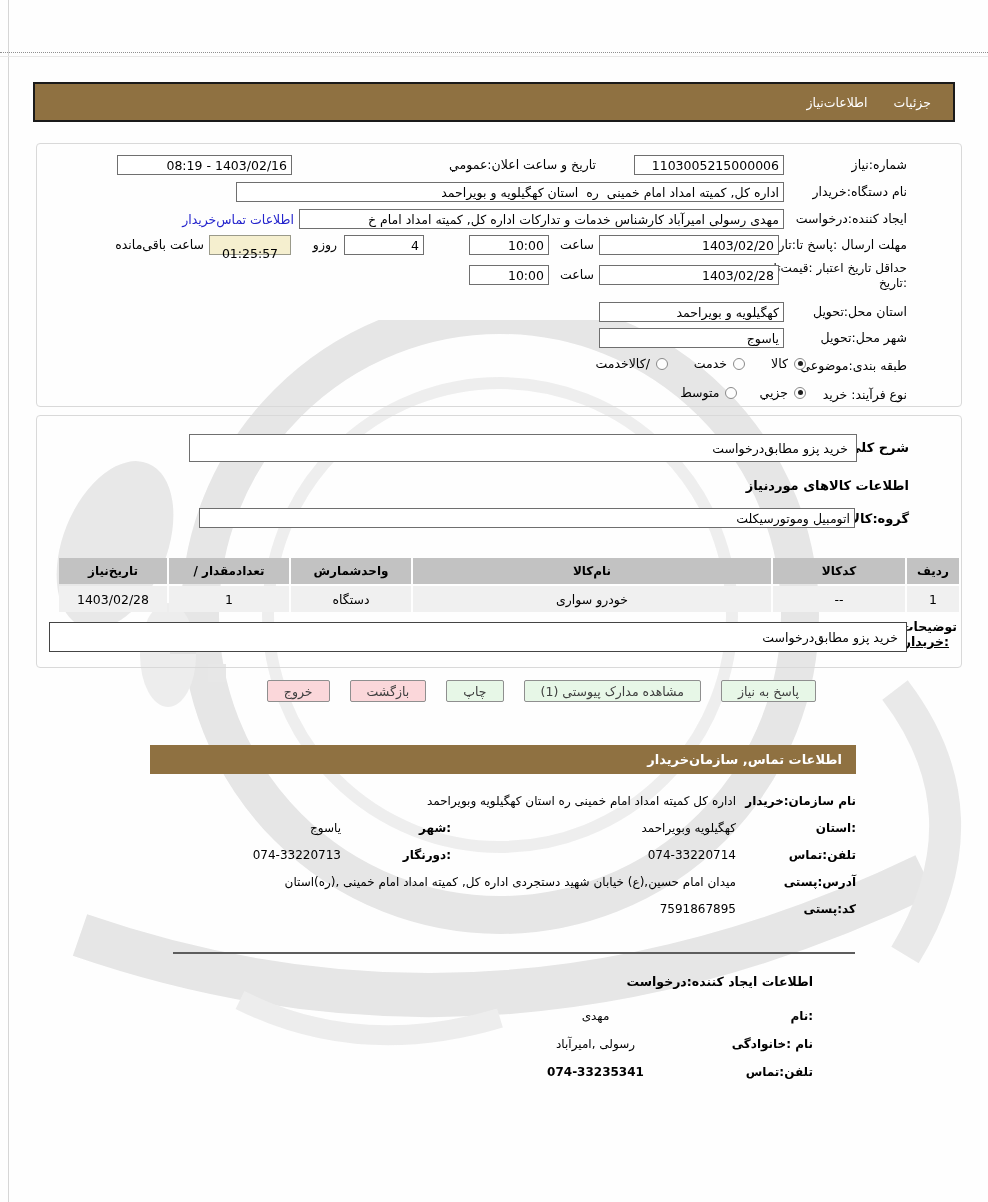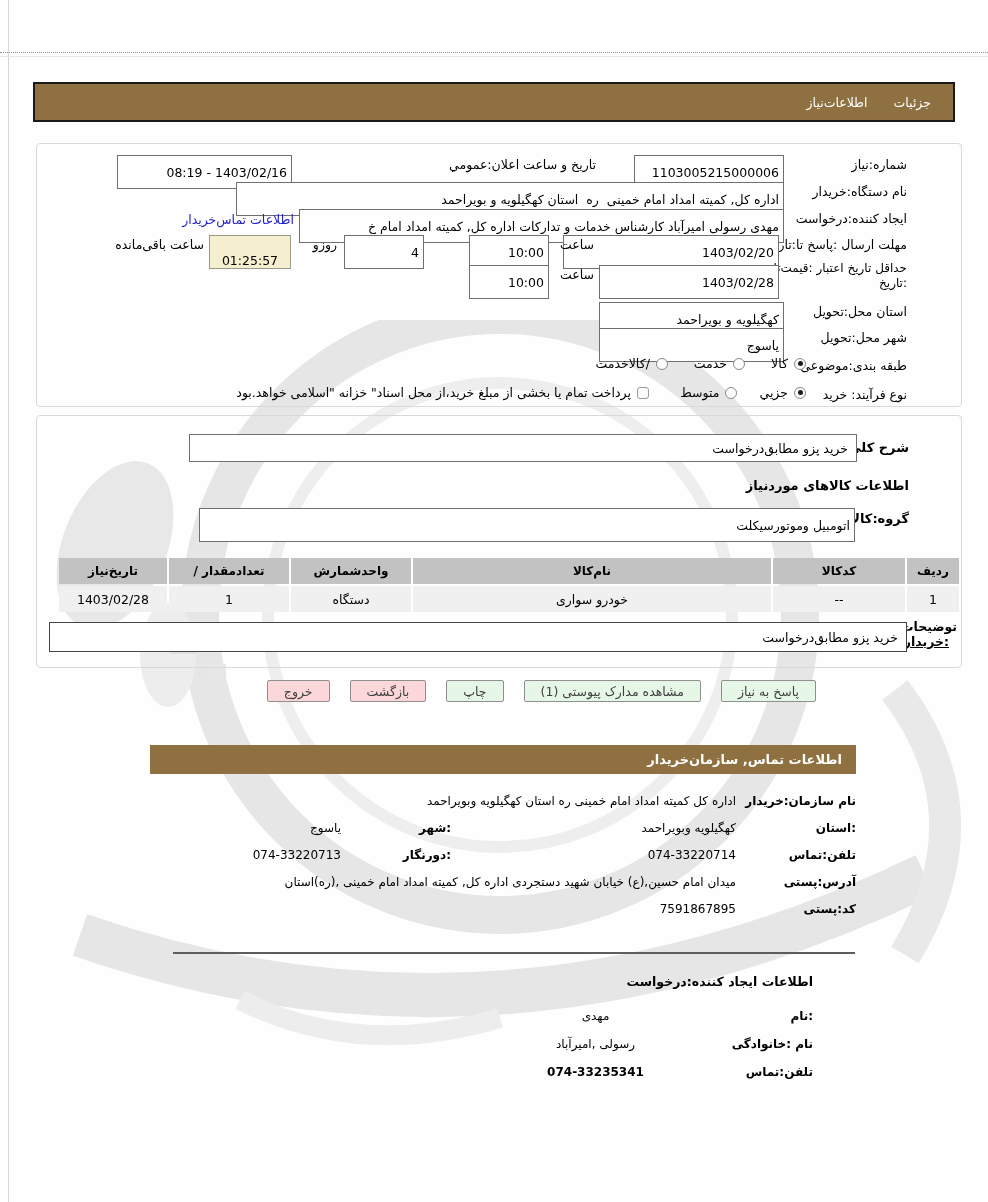--- a/index.html
+++ b/index.html
@@ -15,21 +15,21 @@
             display:flex; align-items:center; gap:26px; padding:0 22px; z-index:2; }
   .tab { color:#fff; font-size:12.5px; cursor:default; white-space:nowrap; }
 
   .panel { position:absolute; left:36px; width:926px; border:1px solid #d9d9d9; border-radius:4px; z-index:1; }
   .p1 { top:143px; height:264px; }
   .p2 { top:415px; height:253px; }
 
   .lbl { position:absolute; font-size:12.5px; color:#000; white-space:nowrap; z-index:2; line-height:16px; }
   .b { font-weight:bold; }
   .ibox { position:absolute; height:20px; border:1px solid #6f6f6f; background:#fff; font-family:"DejaVu Sans",sans-serif;
-          font-size:12.5px; color:#000; padding:16px 4px; text-align:right; direction:rtl; z-index:2; border-radius:0; }
+          font-size:12.5px; color:#000; padding:9px 4px; text-align:right; direction:rtl; z-index:2; border-radius:0; }
   .ltr { direction:ltr; }
   .bigbox { height:28px; }
   .remain { background:#f5efcf; border:1px solid #9a9a8a; text-align:center; font-size:12.5px; }
 
   .link { position:absolute; color:#2323cc; font-size:12.5px; white-space:nowrap; z-index:2; cursor:pointer; }
 
   .optgroup { position:absolute; display:flex; direction:rtl; align-items:center; gap:26px; z-index:2; }
   .opt { display:flex; align-items:center; gap:6px; }
   .opt span.t { font-size:12.5px; white-space:nowrap; }
   .radio { width:12px; height:12px; border:1px solid #8a8a8a; border-radius:50%; background:#fdfdfd; position:relative; flex:none; }
@@ -101,21 +101,21 @@
     <input class="ibox ltr" style="top: 11px; right: 669px; width: 175px;" readonly="" value="08:19 - 1403/02/16">
 
     <span class="lbl" style="top:40px; right:54px;">نام دستگاه:خریدار</span>
     <input class="ibox" style="top: 38px; right: 177px; width: 548px;" readonly="" value="اداره کل, کمیته امداد امام خمینی  ره  استان کهگیلویه و بویراحمد">
 
     <span class="lbl" style="top:67px; right:54px;">ایجاد کننده:درخواست</span>
     <input class="ibox" style="top: 65px; right: 177px; width: 485px;" readonly="" value="مهدی رسولی امیرآباد کارشناس خدمات و تدارکات اداره کل, کمیته امداد امام خ">
     <span class="link" style="top:68px; right:667px;">اطلاعات تماس‌خریدار</span>
 
     <span class="lbl" style="top:93px; right:54px;">مهلت ارسال :پاسخ تا:تاریخ</span>
-    <input class="ibox ltr" style="top: 91px; right: 182px; width: 216px;" readonly="" value="1403/02/20">
+    <input class="ibox ltr" style="top: 91px; right: 182px; width: 180px;" readonly="" value="1403/02/20">
     <span class="lbl" style="top:93px; right:367px;">ساعت</span>
     <input class="ibox ltr" style="top: 91px; right: 412px; width: 80px;" readonly="" value="10:00">
     <input class="ibox ltr" style="top: 91px; right: 537px; width: 80px;" readonly="" value="4">
     <span class="lbl" style="top:93px; right:624px;margin-left:26px;">روزو</span>
     <div class="ibox remain ltr" style="top:91px; right:670px; width:82px; line-height:18px;">01:25:57</div>
     <span class="lbl" style="top:93px; right:757px;">ساعت باقی‌مانده</span>
 
     <span class="lbl" style="top:116px; right:54px; font-size:12px;">حداقل تاریخ اعتبار :قیمت‌تا</span>
     <span class="lbl" style="top:131px; right:54px; font-size:12px;">:تاریخ</span>
     <input class="ibox ltr" style="top: 121px; right: 182px; width: 180px;" readonly="" value="1403/02/28">
@@ -146,26 +146,20 @@
 
     <span class="lbl" style="top:243px; right:54px;">نوع فرآیند: خرید</span>
     <div class="optgroup" style="top:241px; right:155px; gap:22px;">
       <span class="opt">
         <span class="radio sel"></span>
         <span class="t">جزيي</span>
       </span>
       <span class="opt">
         <span class="radio"></span>
         <span class="t">متوسط</span>
-      </span>
-    </div>
-    <div class="optgroup" style="top:241px; right:312px; gap:8px;">
-      <span class="opt">
-        <span class="chk"></span>
-        <span class="t">پرداخت تمام یا بخشی از مبلغ خرید،از محل اسناد" خزانه "اسلامی خواهد.بود</span>
       </span>
     </div>
   </div>
 
   <div class="panel p2">
     <span class="lbl b" style="top:24px; right:52px; font-size:13px;">شرح کلی:نیاز</span>
     <input class="ibox bigbox" style="top: 18px; right: 104px; width: 668px; padding: 0px 8px;" readonly="" value="خرید پزو مطابق‌درخواست">
 
     <span class="lbl b" style="top:62px; right:52px; font-size:13px;">اطلاعات کالاهای موردنیاز</span>
 

